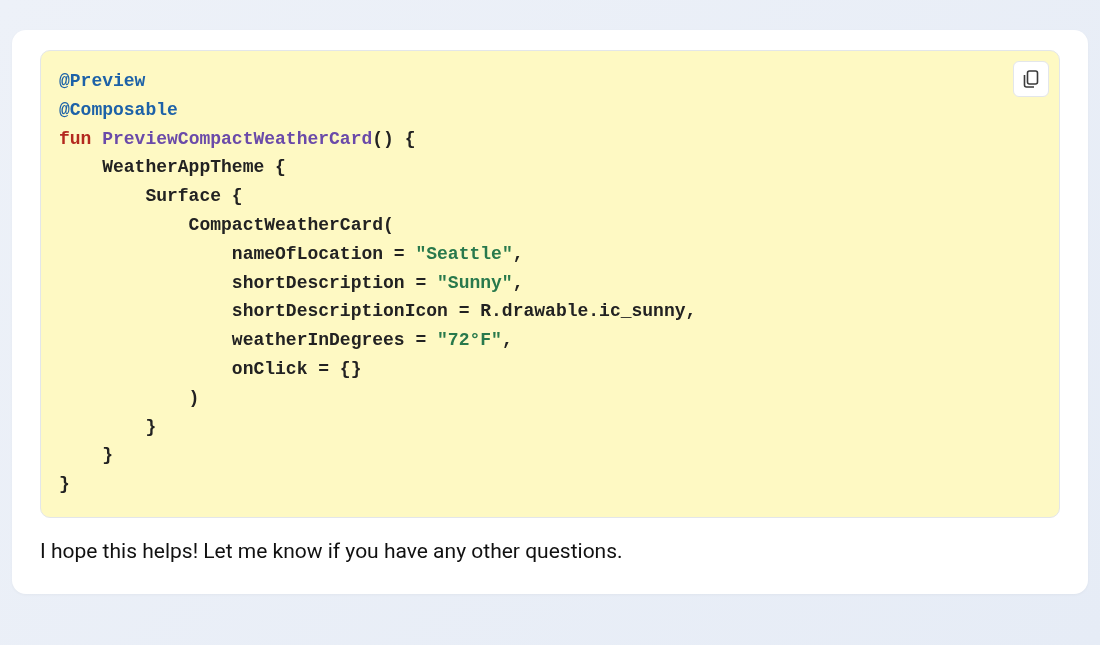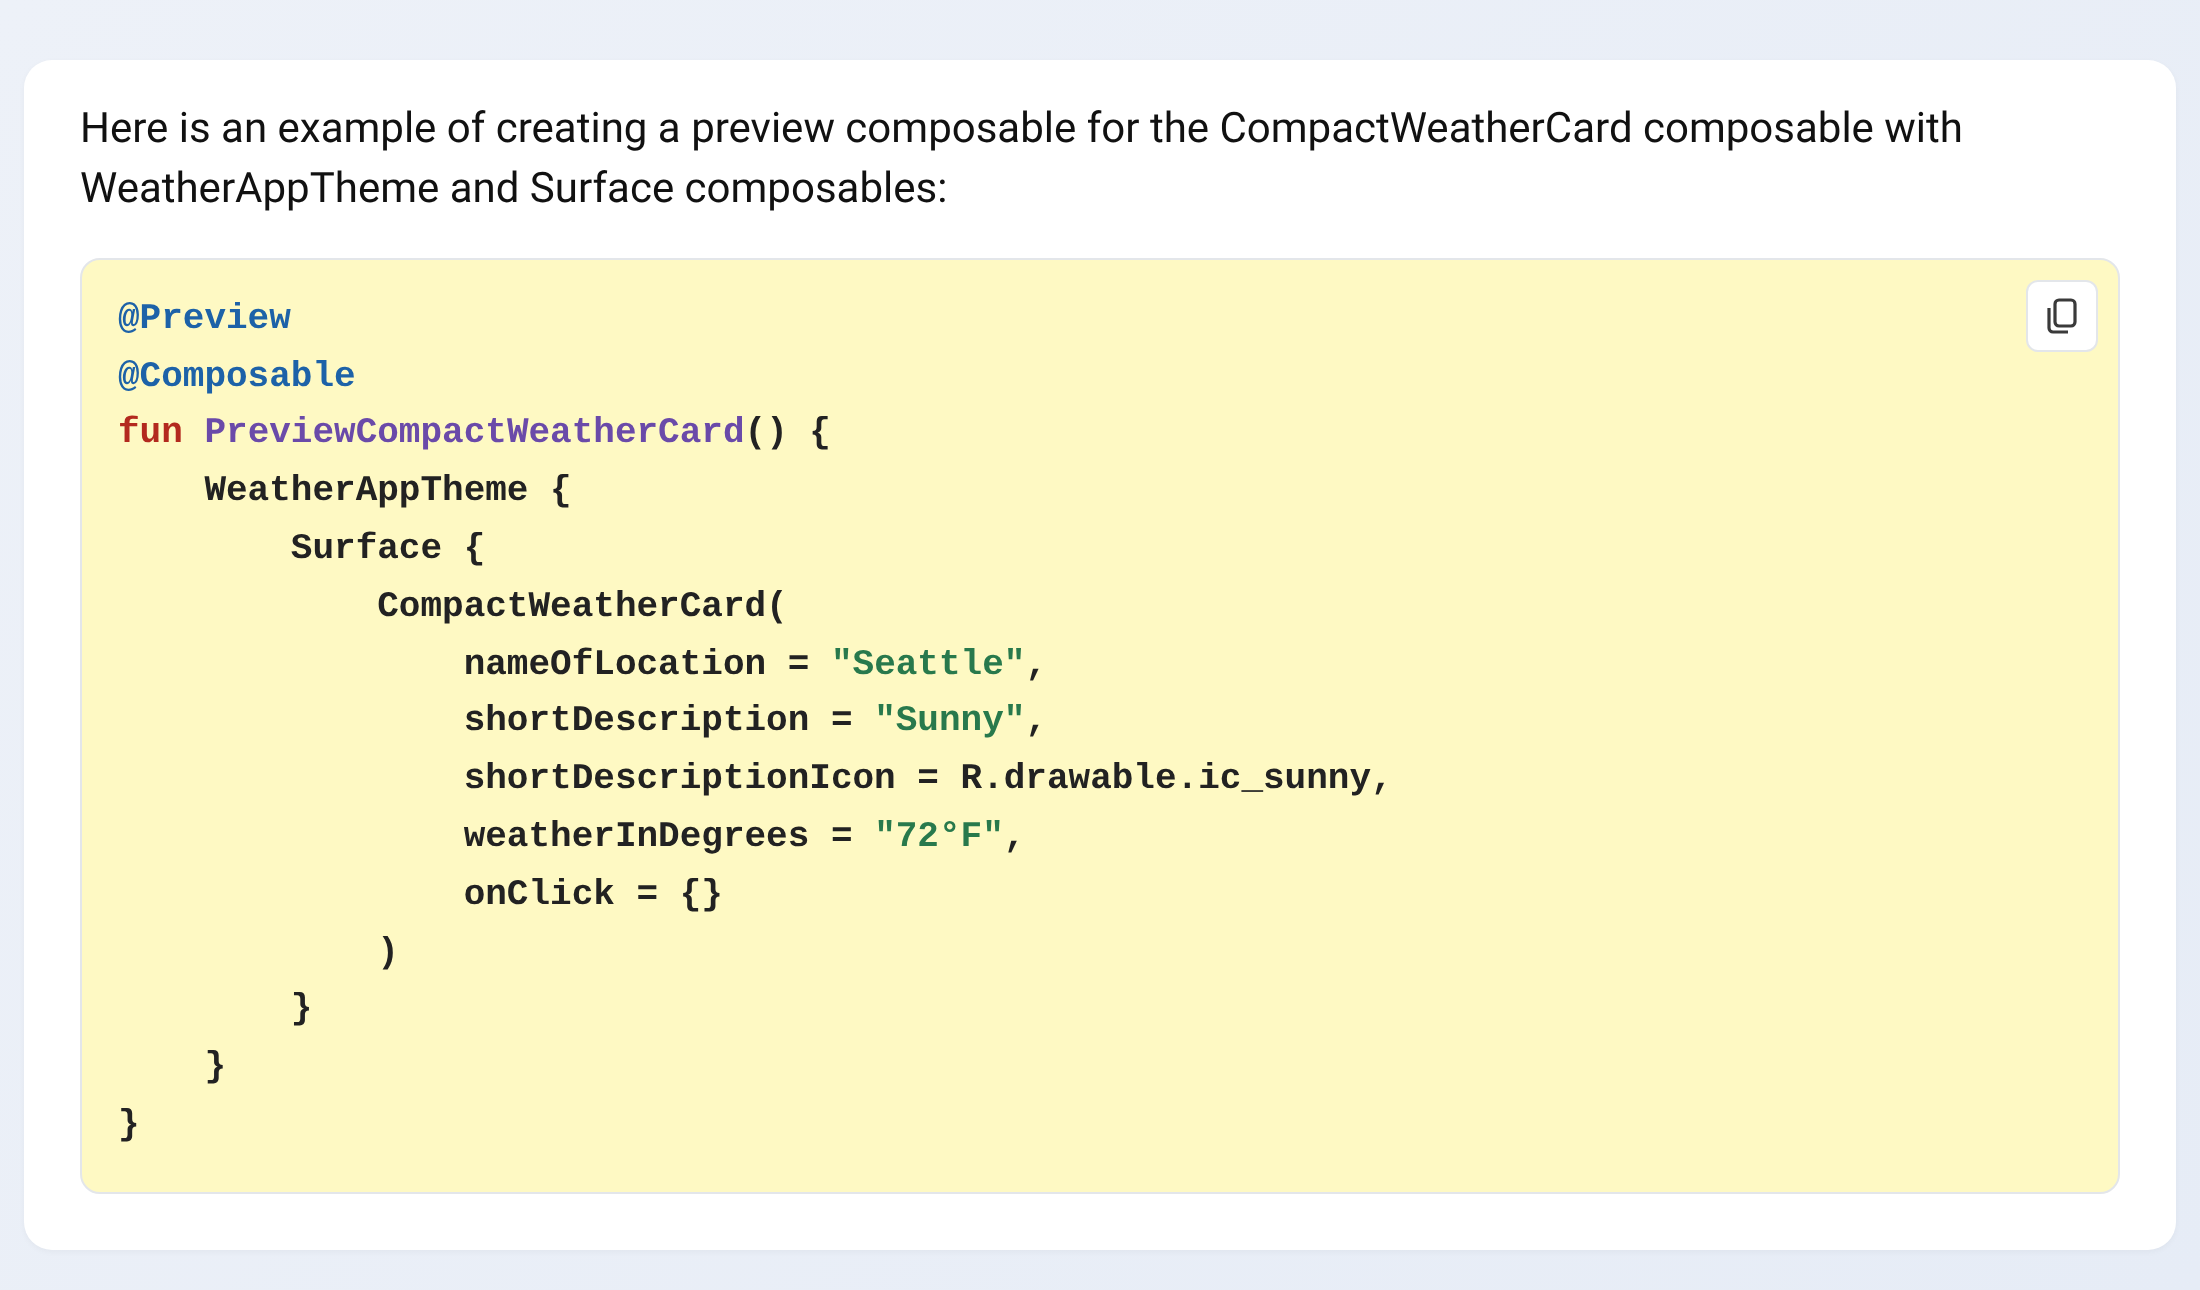--- a/index.html
+++ b/index.html
@@ -61,21 +61,20 @@
       font-size: 21px;
       line-height: 1.45;
       color: #111;
       margin-top: 18px;
     }
   </style>
 </head>
 <body>
 
 <div class="card">
-  <p class="intro">Here is an example of creating a preview composable for the CompactWeatherCard composable with WeatherAppTheme and Surface composables:</p>
 
   <div class="code-wrap">
     <div class="copy-btn">
       <span>
         <svg width="16" height="18" viewBox="0 0 16 18" fill="none" stroke="#3a3a3a" stroke-width="1.6">
           <rect x="4.5" y="1" width="10" height="13" rx="2"></rect>
           <path d="M11 17H3.5a2 2 0 0 1-2-2V5"></path>
         </svg>
       </span>
     </div>
@@ -89,13 +88,14 @@
 <span class="tok-txt">                shortDescription = </span><span class="tok-str">"Sunny"</span><span class="tok-txt">,</span>
 <span class="tok-txt">                shortDescriptionIcon = R.drawable.ic_sunny,</span>
 <span class="tok-txt">                weatherInDegrees = </span><span class="tok-str">"72°F"</span><span class="tok-txt">,</span>
 <span class="tok-txt">                onClick = {}</span>
 <span class="tok-txt">            )</span>
 <span class="tok-txt">        }</span>
 <span class="tok-txt">    }</span>
 <span class="tok-txt">}</span></pre>
   </div>
 
+  <p class="outro">I hope this helps! Let me know if you have any other questions.</p>
 </div>
 
 </body></html>

